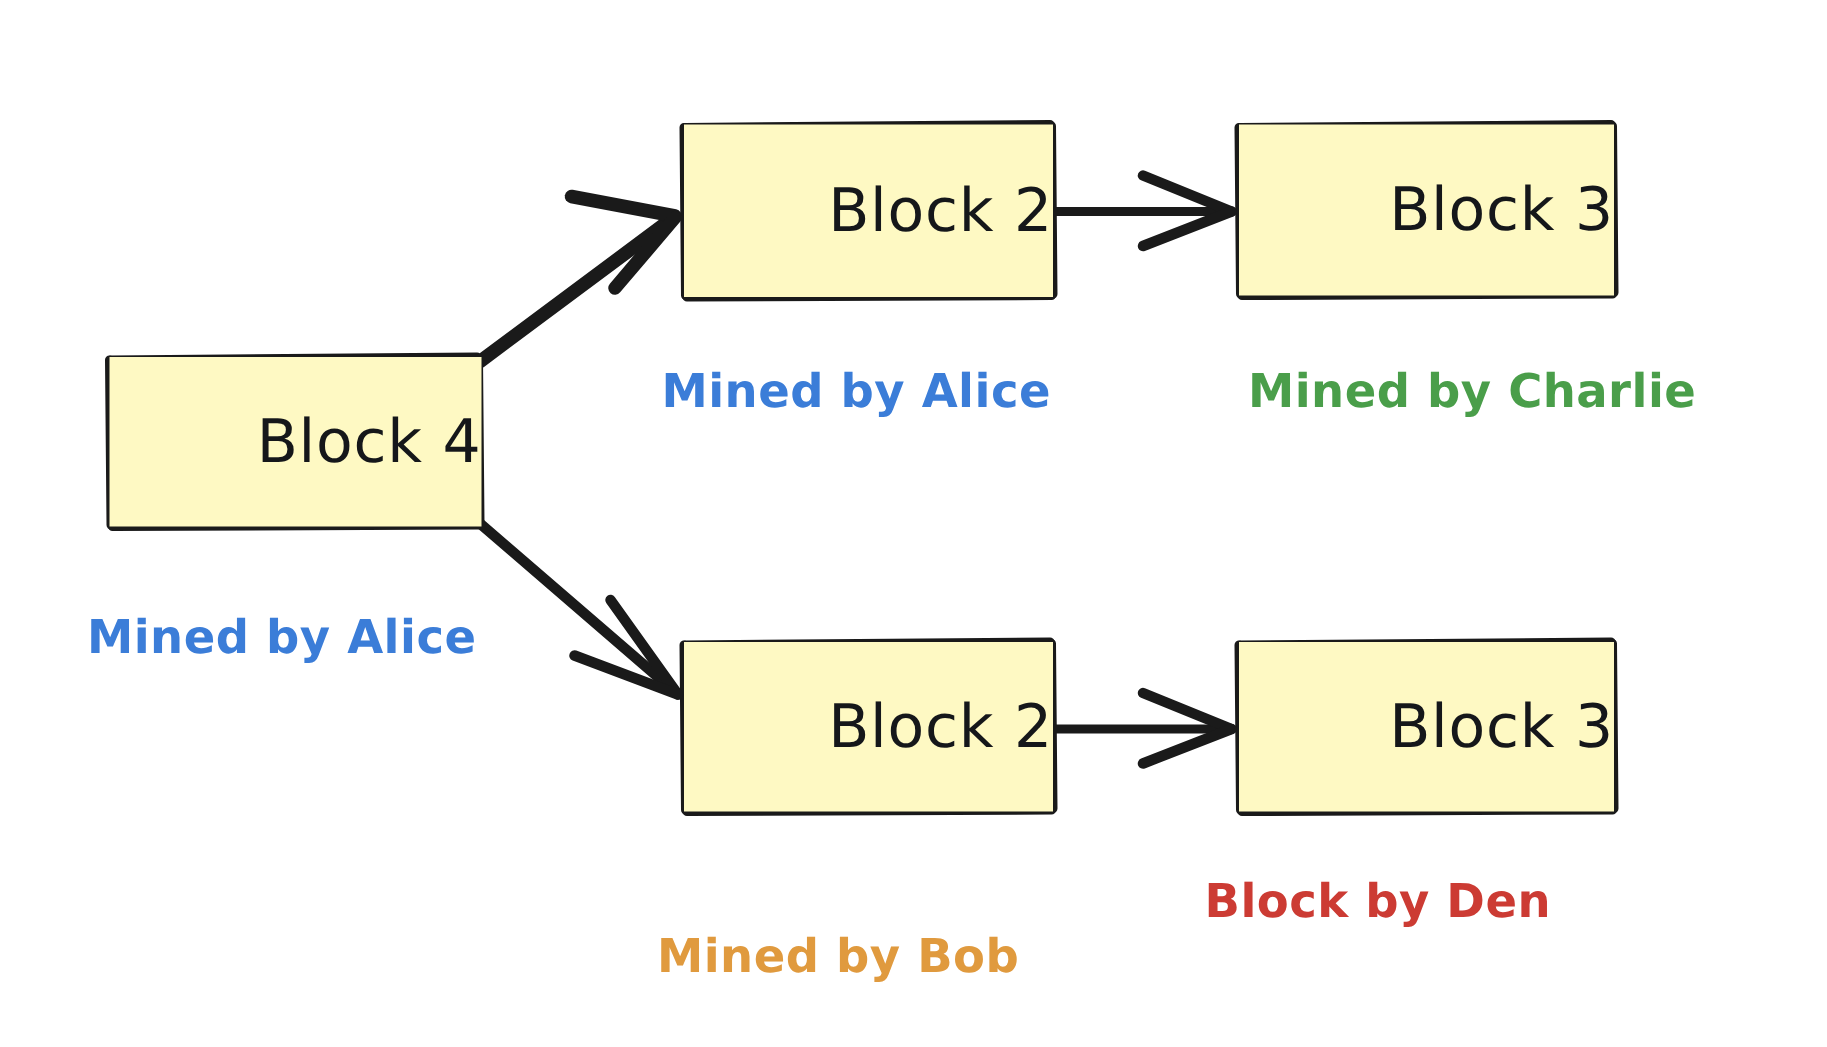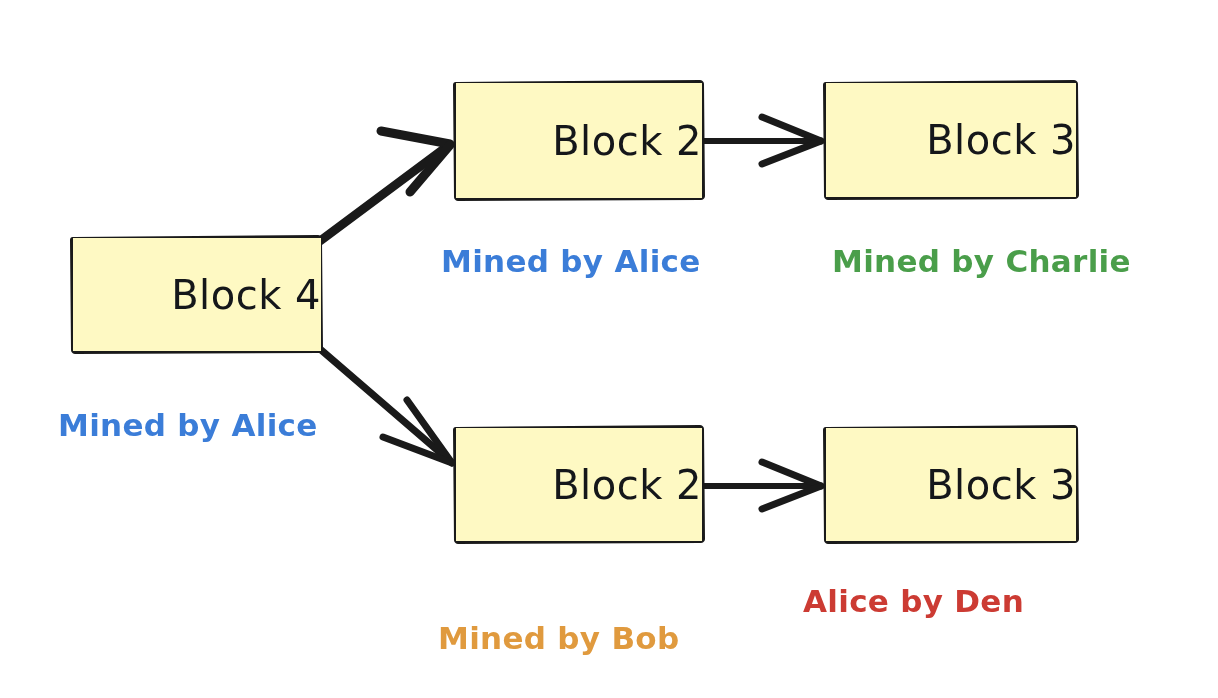--- a/index.html
+++ b/index.html
@@ -143,15 +143,15 @@
   <div class="miner-label ml-green" style="left:800px; top:246px;margin-left:32px;">Mined by Charlie</div>
 
   <div class="block-box" style="left:456px; top:428px; width:246px; height:113px;">
     <span class="block-label">Block 2</span>
   </div>
   <div class="miner-label ml-orange" style="left:438px; top:586px;">Mined by Bob</div>
 
   <div class="block-box" style="left:826px; top:428px; width:250px; height:113px;">
     <span class="block-label">Block 3</span>
   </div>
-  <div class="miner-label ml-red" style="left:803px; top:586px;">Alice by Den</div>
+  <div class="miner-label ml-red" style="left:803px; top:586px;">Block by Den</div>
 
 </div>
 
 </body></html>

